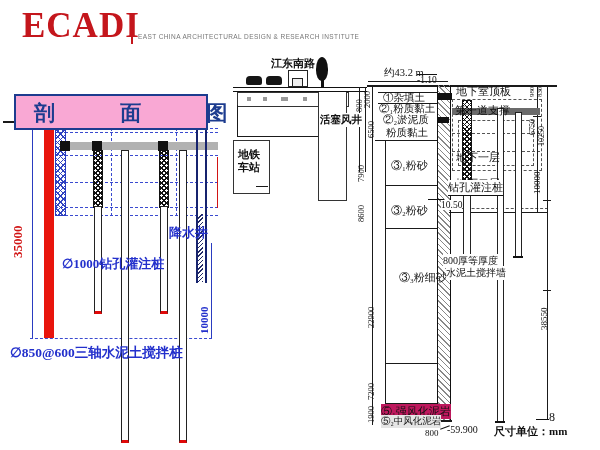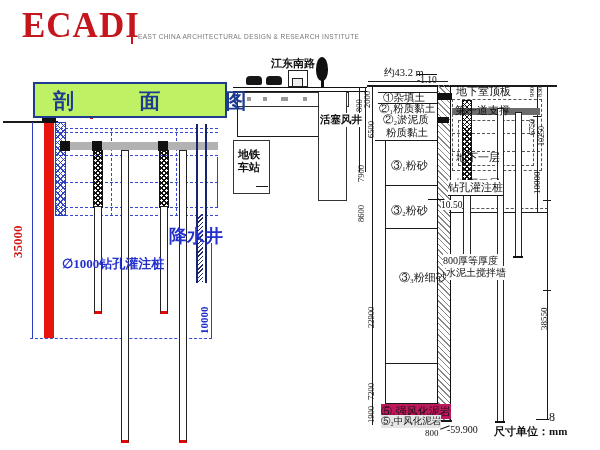--- a/index.html
+++ b/index.html
@@ -32,21 +32,21 @@
 </style>
 </head>
 <body>
 
 <div id="stage">
 
   <div class="t" style="left:22px;top:6px;font-size:35px;font-weight:bold;color:#c4161c;letter-spacing:1px;">ECADI</div>
   <div class="abs" style="left:131px;top:14px;width:2px;height:30px;background:#c4161c;"></div>
   <div class="t" style="left:138px;top:33px;font-size:6.5px;color:#777;letter-spacing:.4px;font-family:'Liberation Sans',sans-serif;">EAST CHINA ARCHITECTURAL DESIGN &amp; RESEARCH INSTITUTE</div>
 
-  <div class="abs" style="left:14px;top:82px;width:190px;height:32px;border:2px solid #1d3c8f;background:#bef264;z-index:5;margin-left:19px;">
+  <div class="abs" style="left:14px;top:94px;width:190px;height:32px;border:2px solid #1d3c8f;background:#f9a8d4;z-index:5;">
     <div class="t" style="left:18px;top:3px;font-size:21px;font-weight:bold;color:#1d3c8f;letter-spacing:30px;">剖 面 图</div>
   </div>
 
   <div class="hl" style="left:3px;top:121px;width:55px;height:2px;"></div>
   <div class="cap" style="left:40px;top:114px;width:6px;height:3px;"></div>
   <div class="cap" style="left:52px;top:113px;width:7px;height:4px;"></div>
   <div class="abs" style="left:48px;top:117px;width:3px;height:2px;background:#d11414;z-index:4;"></div>
   <div class="cap" style="left:82px;top:113px;width:8px;height:4px;"></div>
   <div class="abs" style="left:90px;top:117px;width:3px;height:2px;background:#d11414;z-index:4;"></div>
 
@@ -73,28 +73,29 @@
 
   <div class="xk" style="left:93px;top:150px;width:8px;height:56px;"></div>
   <div class="xk" style="left:159px;top:150px;width:8px;height:56px;"></div>
   <div class="pile redtip" style="left:94px;top:206px;width:6px;height:104px;"></div>
   <div class="pile redtip" style="left:160px;top:206px;width:6px;height:104px;"></div>
   <div class="pile redtip" style="left:121px;top:150px;width:6px;height:289px;"></div>
   <div class="pile redtip" style="left:179px;top:150px;width:6px;height:289px;"></div>
 
   <div class="abs" style="left:196px;top:124px;width:7px;height:159px;border-left:2px solid #16236e;border-right:2px solid #16236e;z-index:3;"></div>
   <div class="abs" style="left:197px;top:214px;width:6px;height:68px;z-index:3;background:repeating-linear-gradient(-45deg,#222a66 0 1px,transparent 1px 3px);"></div>
-  <div class="t blue" style="left:159px;top:224px;font-size:18px;padding-left:10px;">降水井</div>
+  <div class="t blue" style="left:159px;top:224px;font-size:13px;padding-left:10px;">降水井</div>
 
   <div class="t blue" style="left:62px;top:255px;font-size:13px;">∅1000钻孔灌注桩</div>
 
   <div class="abs" style="left:211px;top:243px;width:1px;height:95px;background:#2a3cc0;z-index:2;"></div>
   <div class="vt blue" style="left:198px;top:286px;height:48px;font-size:11px;">10000</div>
   <div class="hd" style="left:30px;top:338px;width:182px;"></div>
 
+  <div class="t blue" style="left:10px;top:344px;font-size:13.5px;">∅850@600三轴水泥土搅拌桩</div>
 
   <div class="t" style="left:271px;top:56px;font-size:11px;font-weight:bold;">江东南路</div>
 
   <div class="abs" style="left:246px;top:76px;width:16px;height:9px;background:#161616;border-radius:4px 4px 2px 2px;z-index:4;"></div>
   <div class="abs" style="left:266px;top:76px;width:16px;height:9px;background:#161616;border-radius:4px 4px 2px 2px;z-index:4;"></div>
   <div class="abs" style="left:288px;top:70px;width:18px;height:15px;border:1.5px solid #222;background:#fff;z-index:4;"></div>
   <div class="abs" style="left:292px;top:78px;width:9px;height:7px;border:1px solid #222;background:#eee;z-index:5;"></div>
   <div class="abs" style="left:316px;top:57px;width:12px;height:24px;background:#101010;border-radius:50% 50% 45% 45%;z-index:4;"></div>
   <div class="abs" style="left:321px;top:80px;width:3px;height:8px;background:#101010;z-index:4;"></div>
 

